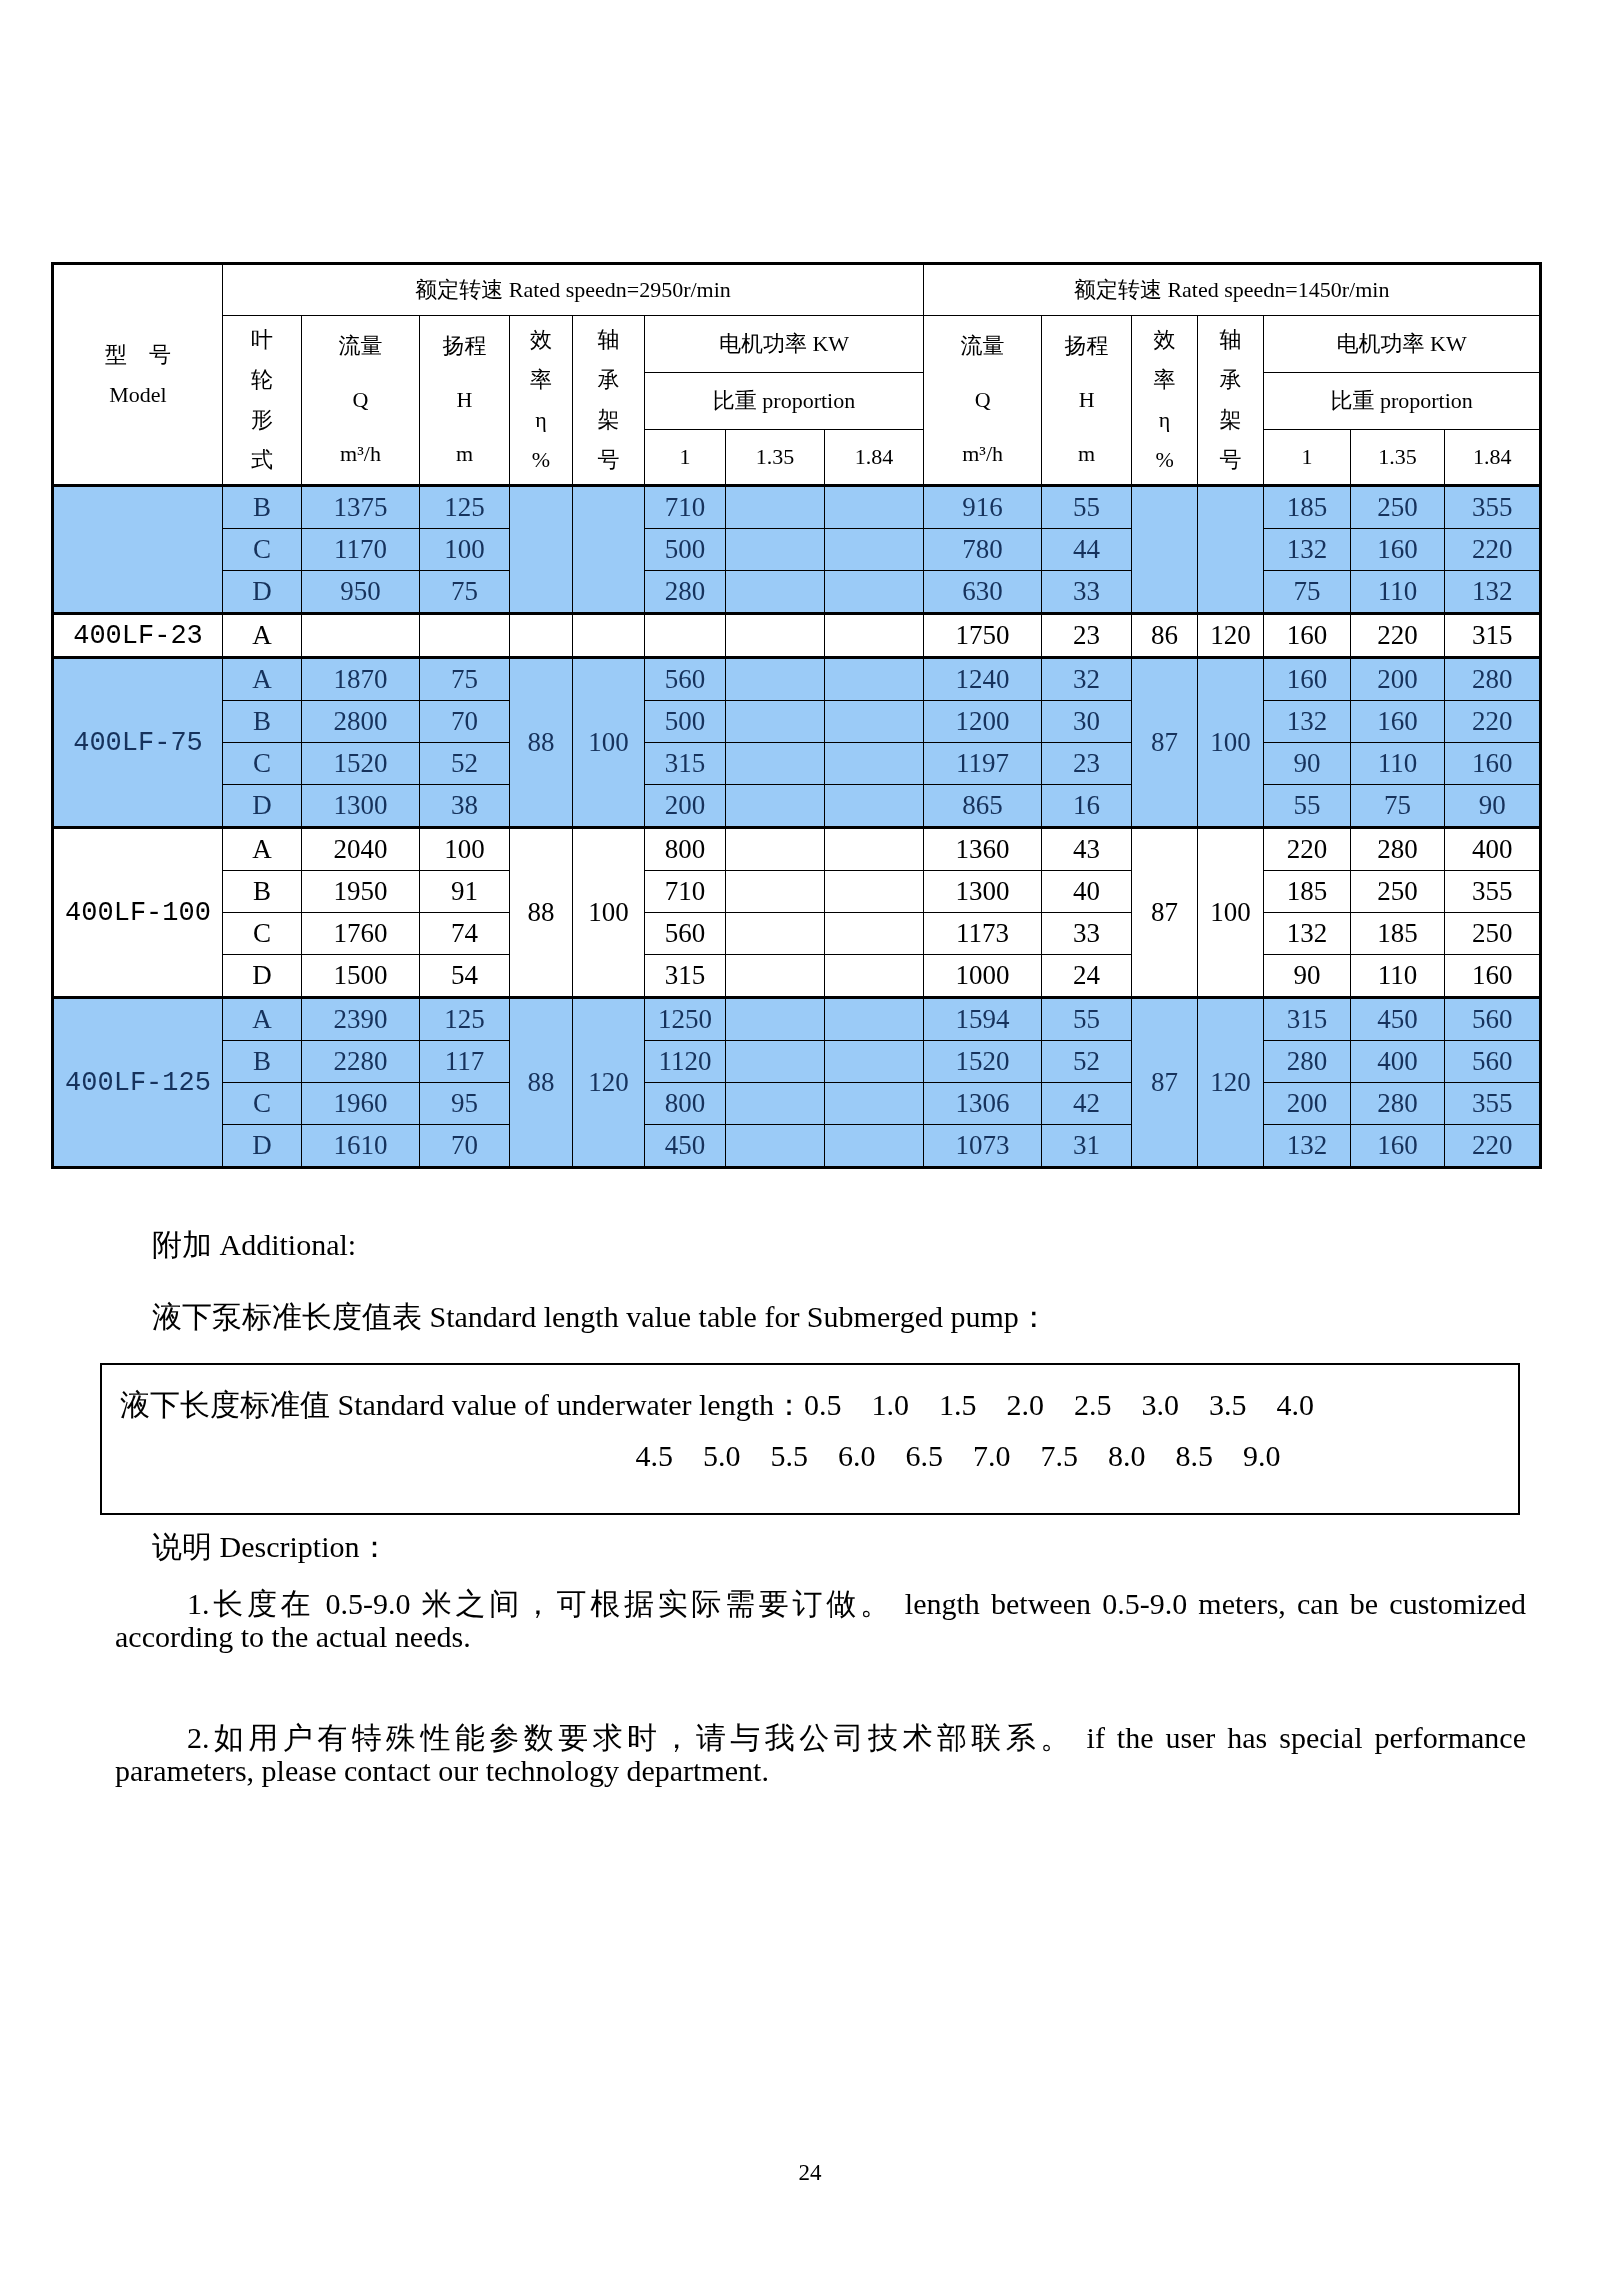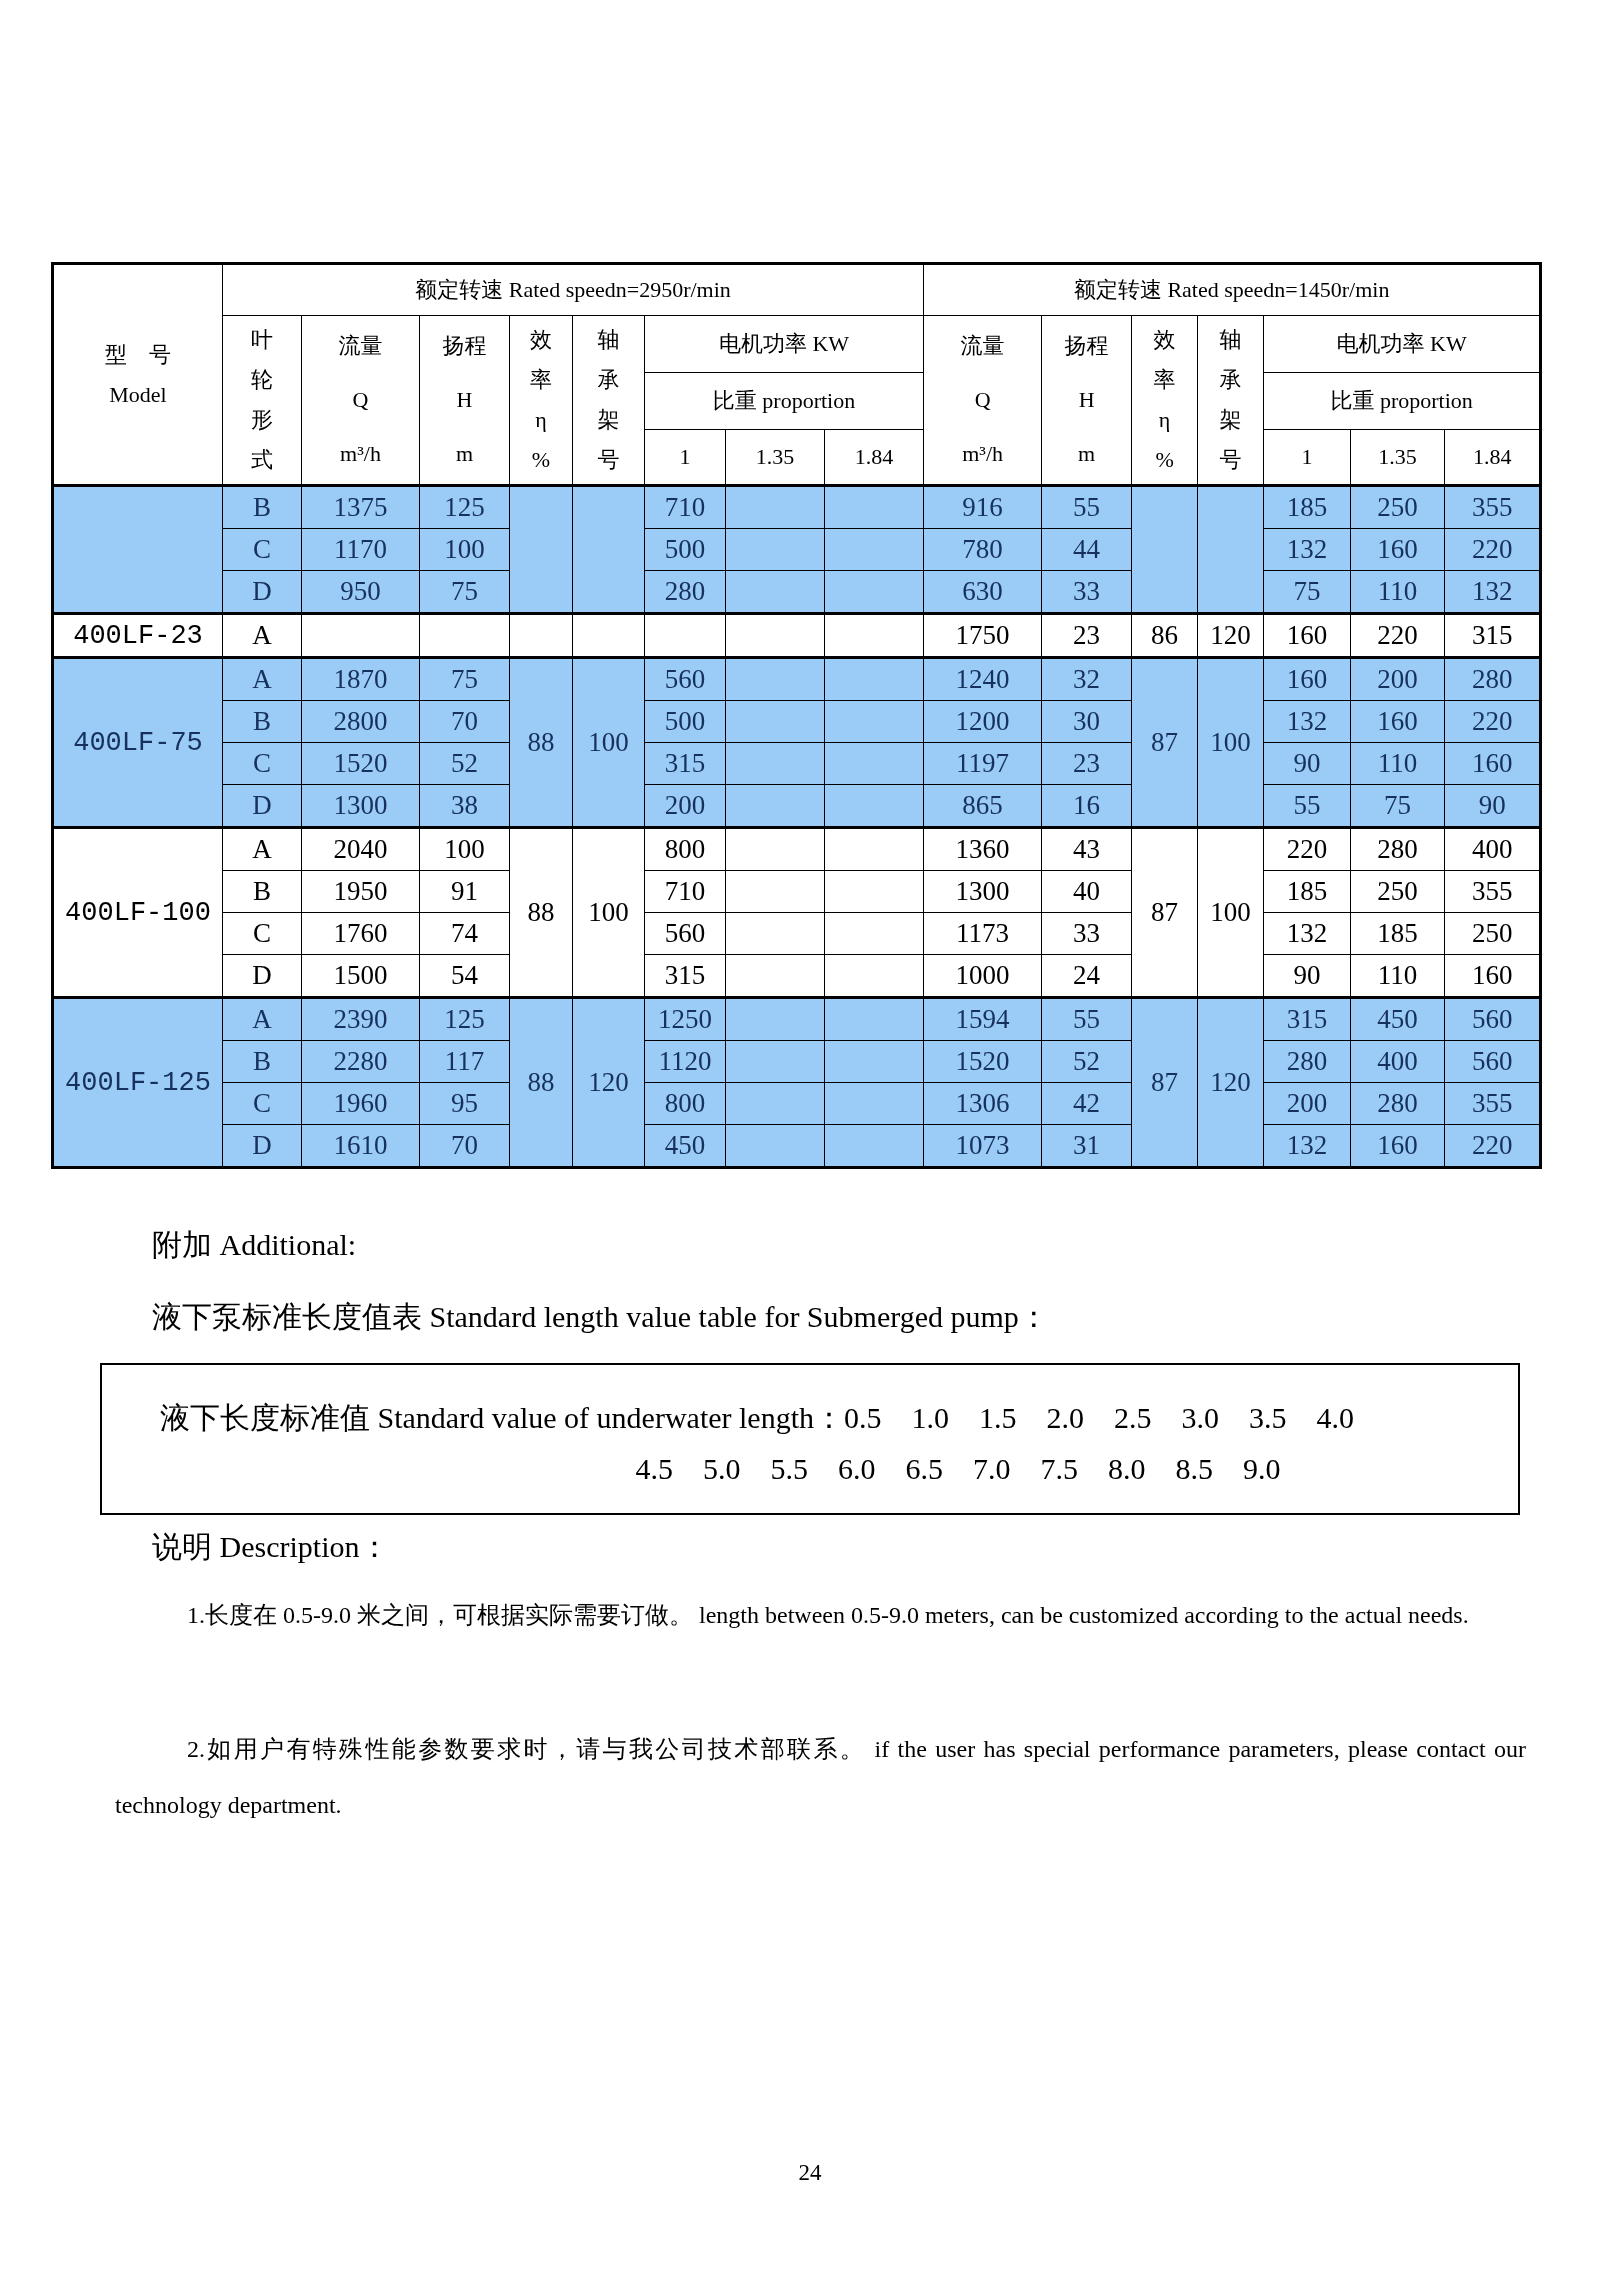--- a/index.html
+++ b/index.html
@@ -30,25 +30,25 @@
   tr.gstart td { border-top:3.6px solid #000; }
   tr.blue td { background:#9bcbf7; color:#16325c; }
   .c-model { font-size:27px;font-family:Liberation Mono, monospace; }
 
   
   .txtline { position:absolute; left:116px; font-size:30px; white-space:pre-wrap;margin-left:36px; }
   .lenbox {
     position:absolute; left:100px; top:1363px; width:1420px; height:152px;
     border:2.7px solid #000; box-sizing:border-box; font-size:30px;
   }
-  .lenbox .line1 { padding:33px 0 0 18px; white-space:pre-wrap;margin-left:40px; }
+  .lenbox .line1 { padding:20px 0 0 18px; white-space:pre-wrap; }
   .lenbox .line2 { padding:12.5px 0 0 296px; white-space:pre-wrap;text-align:center; }
   .para {
-    position:absolute; left:115px; width:1411px; font-size:24px;
-    line-height:56px; text-align:justify; text-indent:72px;
+    position:absolute; left:115px; width:1411px; font-size:30px;
+    line-height:33px; text-align:justify; text-indent:72px;
   }
   .pagenum {
     position:absolute; left:0; top:2160px; width:100%;
     text-align:center; font-size:23px;
   }
 </style>
 </head>
 <body>
 
 <div class="page">

